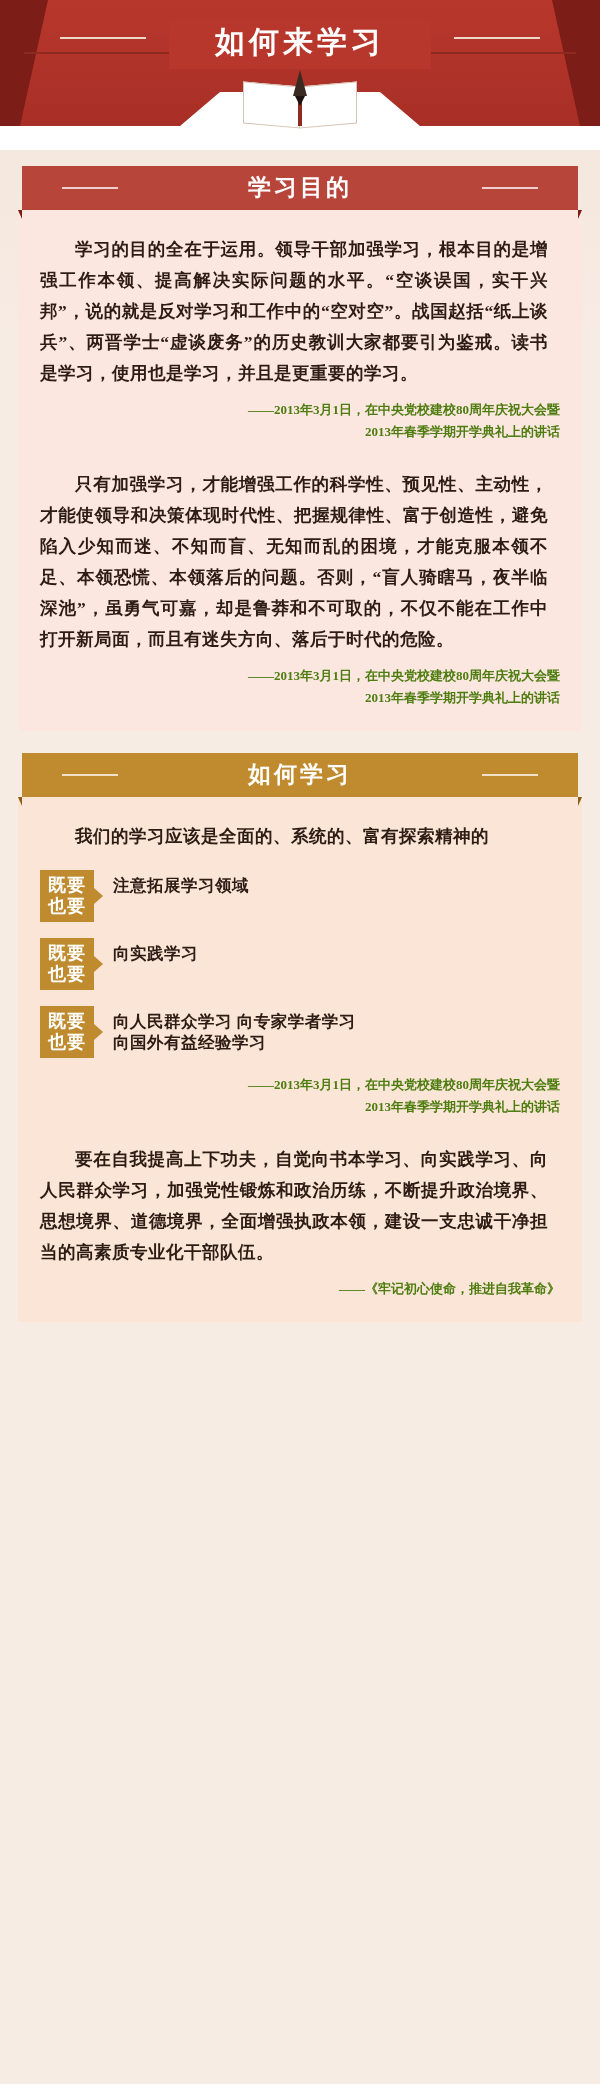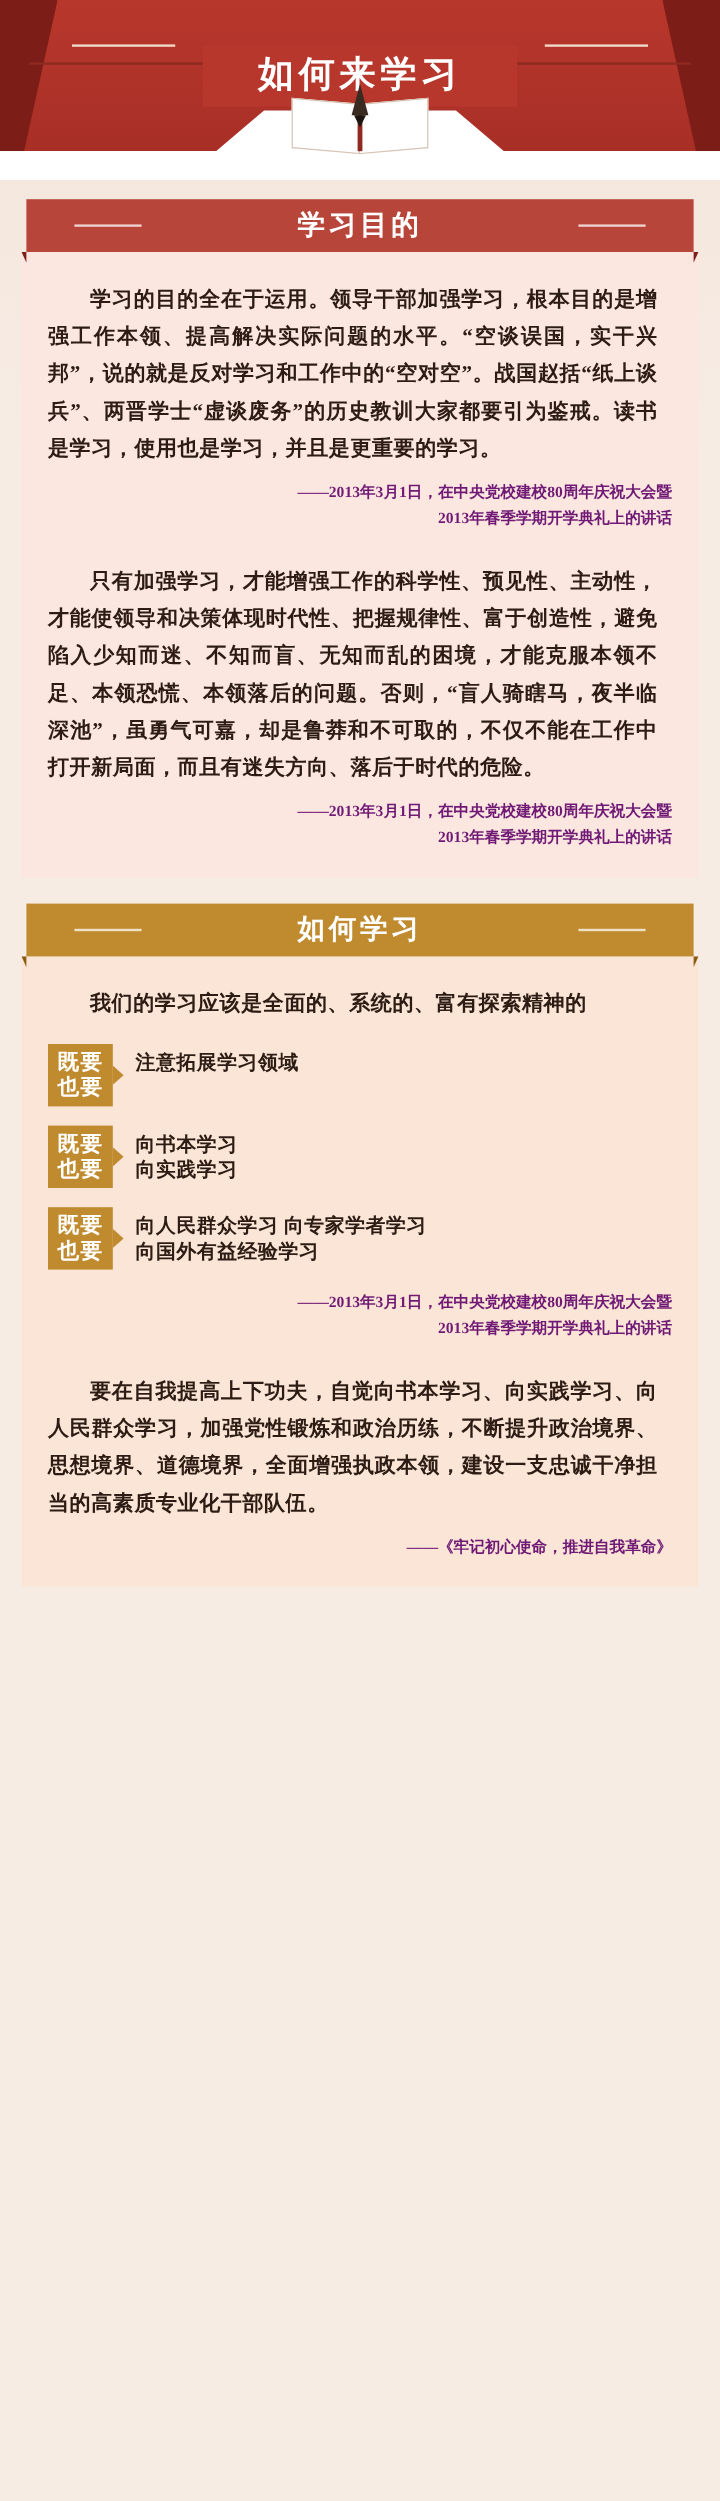--- a/index.html
+++ b/index.html
@@ -41,21 +41,21 @@
     background:#7d1d17;
     clip-path:polygon(0 0,48px 0,48px 126px,28px 126px);
   }
   .banner-rule{
     position:absolute;
     top:52px;left:24px;right:24px;height:2px;
     background:#8e2a20;
   }
   .banner-title-wrap{
     position:absolute;
-    top:38px;left:50%;
+    top:18px;left:50%;
     transform:translateX(-50%);
     padding:4px 46px 6px 46px;
     background:#b8372c;
   }
   .banner-title{
     font-size:30px;
     font-weight:bold;
     letter-spacing:4px;
     color:#ffffff;
     text-align:center;
@@ -159,21 +159,21 @@
     font-weight:bold;
     color:#2c1c14;
     letter-spacing:.5px;
   }
   .para-gap{height:26px;}
 
   .source{
     margin:10px 0 0 0;
     font-size:13px;
     line-height:22px;
-    color:#701a75;
+    color:#4d7c0f;
     text-align:right;
     font-weight:bold;
   }
 
   
   .bullets{margin:18px 0 4px 0;}
   .bullet-row{
     display:flex;
     align-items:stretch;
     margin-bottom:16px;
@@ -285,21 +285,20 @@
             </div>
           </div>
 
           <div class="bullet-row">
             <div class="tag">
               <div>既要</div>
               <div>也要</div>
             </div>
             <div class="tag-arrow"></div>
             <div class="tag-text">
-              <div>向书本学习</div>
               <div>向实践学习</div>
             </div>
           </div>
 
           <div class="bullet-row">
             <div class="tag">
               <div>既要</div>
               <div>也要</div>
             </div>
             <div class="tag-arrow"></div>

